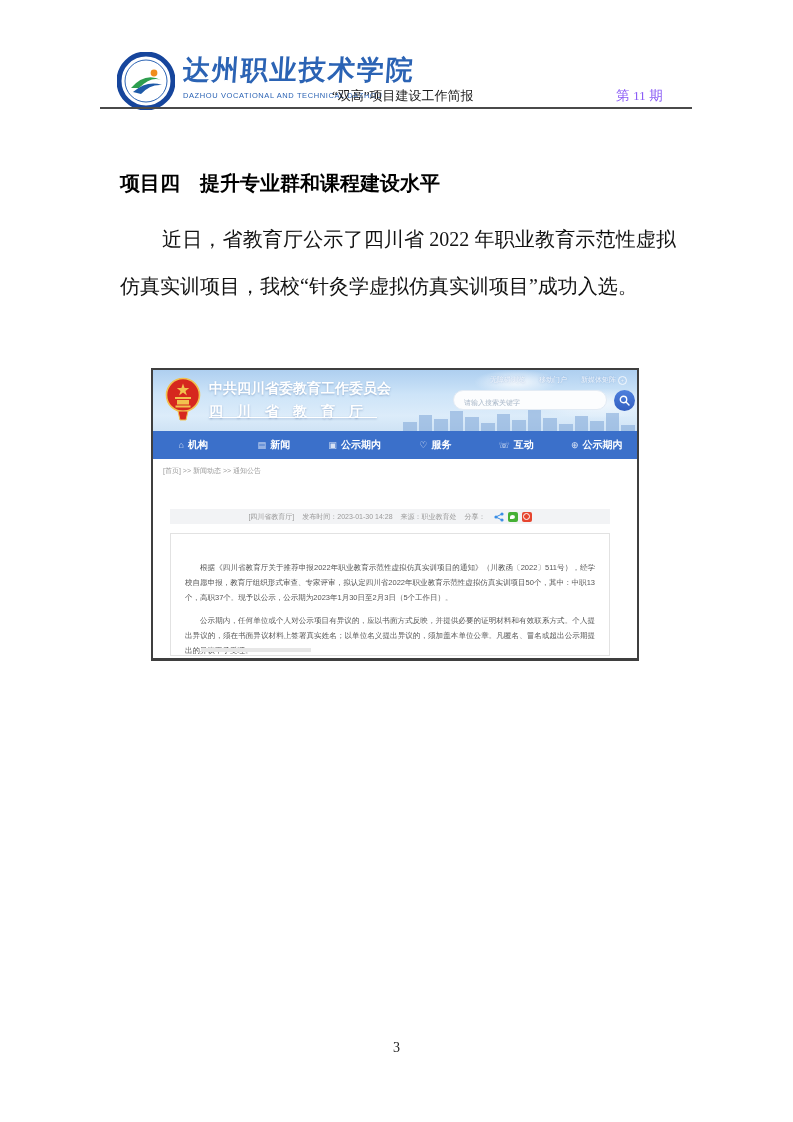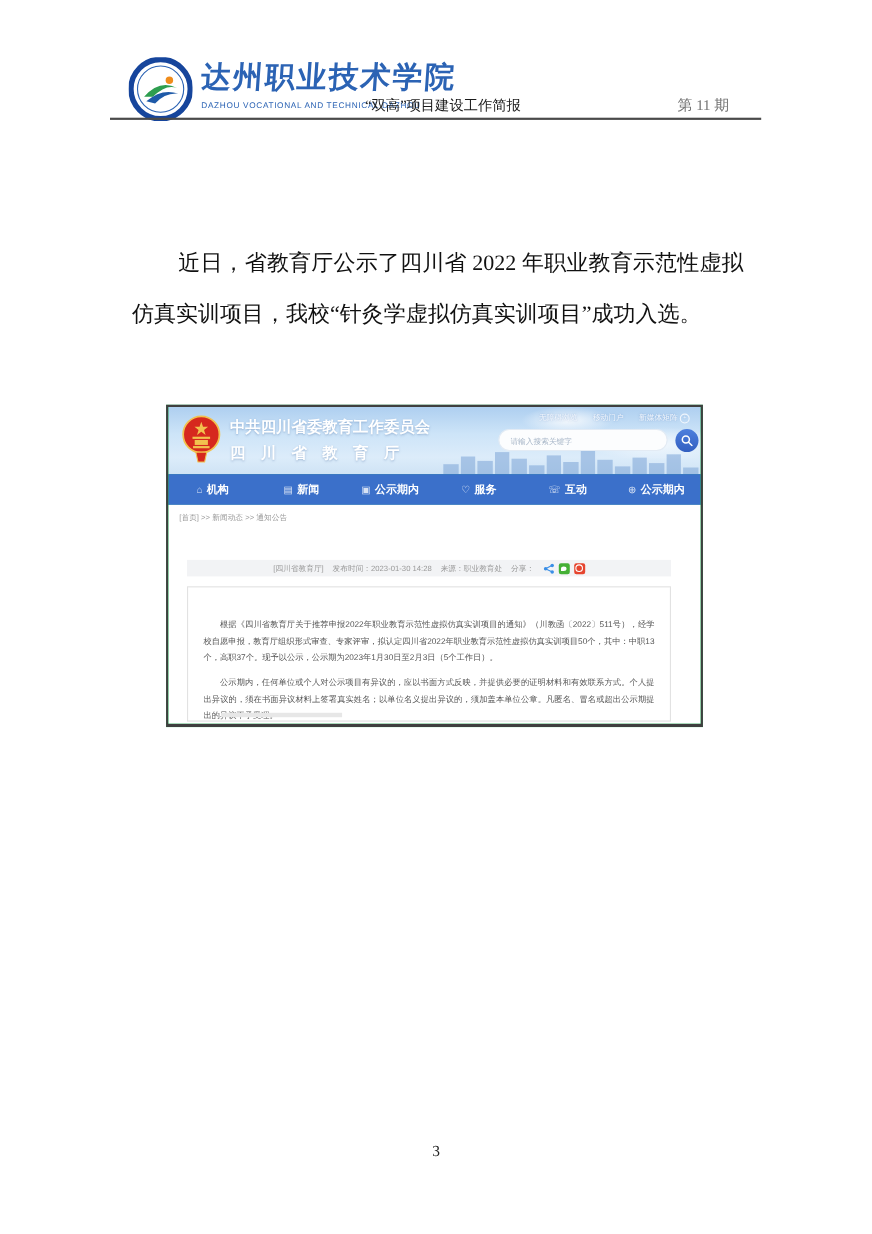--- a/index.html
+++ b/index.html
@@ -8,21 +8,21 @@
 
   
   .masthead{position:absolute;left:0;top:0;width:793px;height:120px;}
   .logo{position:absolute;left:117px;top:52px;width:58px;height:58px;}
   .college{position:absolute;left:183px;top:52px;}
   .college .zh{font-size:27px;font-weight:bold;color:#2b63b4;letter-spacing:2px;
                transform:skewX(-4deg);font-family:"Liberation Serif", serif;}
   .college .en{font-size:7.5px;color:#2b63b4;letter-spacing:.6px;margin-top:3px;
                font-family:"Liberation Sans", sans-serif;}
   .bulletin-title{position:absolute;left:332px;top:87px;font-size:13px;color:#1a1a1a;}
-  .issue{position:absolute;left:616px;top:87px;font-size:13.5px;color:#737373;}
+  .issue{position:absolute;left:616px;top:87px;font-size:13.5px;color:#8b5cf6;}
   .header-rule{position:absolute;left:100px;top:107px;width:592px;height:2px;background:#4a4a4a;}
 
   
   .article-heading{position:absolute;left:120px;top:170px;width:560px;margin:0;
                    font-size:20px;font-weight:bold;color:#000;}
   .article-body{position:absolute;left:120px;top:216px;width:556px;margin:0;
                 font-size:20px;line-height:47px;color:#111;text-align:justify;text-indent:2.1em;}
 
   
   .shot{position:absolute;left:151px;top:368px;width:488px;height:293px;box-sizing:border-box;
@@ -30,21 +30,21 @@
         font-family:"Liberation Sans", sans-serif;}
   .sky{position:absolute;left:0;top:0;width:100%;height:61px;
        background:
          radial-gradient(60px 18px at 75% 20%, rgba(255,255,255,.85), rgba(255,255,255,0) 70%),
          radial-gradient(90px 22px at 92% 55%, rgba(255,255,255,.7), rgba(255,255,255,0) 70%),
          linear-gradient(180deg,#aecff0 0%,#cde4f8 40%,#dcecfa 75%,#cfe3f5 100%);}
   .emblem{position:absolute;left:12px;top:7px;width:36px;height:47px;}
   .org1{position:absolute;left:56px;top:10px;font-size:14px;font-weight:bold;color:#fff;
         text-shadow:0 1px 2px rgba(40,80,140,.35);white-space:nowrap;}
   .org2{position:absolute;left:56px;top:33px;font-size:14px;font-weight:bold;color:#fff;
-        letter-spacing:14px;text-shadow:0 1px 2px rgba(40,80,140,.35);white-space:nowrap;}
+        letter-spacing:14px;text-shadow:0 1px 2px rgba(40,80,140,.35);white-space:nowrap;text-decoration:underline;}
   .top-links{position:absolute;right:10px;top:5px;display:flex;gap:14px;align-items:center;
              font-size:7px;color:#f2f7fd;text-shadow:0 0 2px rgba(90,130,190,.6);}
   .top-links .lnk{cursor:pointer;display:flex;align-items:center;gap:2px;}
   .mini-circle{display:inline-block;width:7px;height:7px;border:1px solid #f2f7fd;border-radius:50%;
                font-size:5px;line-height:7px;text-align:center;}
   .search-wrap{position:absolute;left:300px;top:20px;width:186px;height:22px;}
   .search-pill{position:absolute;left:0;top:0;width:154px;height:20px;border-radius:11px;
                background:#fcfdfe;border:1px solid #e3ebf4;box-sizing:border-box;}
   .search-pill input{width:100%;height:100%;border:none;outline:none;background:transparent;
                      font-size:7px;color:#5a6c82;padding:0 10px;box-sizing:border-box;
@@ -103,20 +103,21 @@
     </svg>
     <div class="college">
       <div class="zh">达州职业技术学院</div>
       <div class="en">DAZHOU VOCATIONAL AND TECHNICAL DAZHOU</div>
     </div>
     <div class="bulletin-title">“双高”项目建设工作简报</div>
     <div class="issue">第 11 期</div>
     <div class="header-rule"></div>
   </div>
 
+  <h1 class="article-heading">项目四　提升专业群和课程建设水平</h1>
   <p class="article-body">近日，省教育厅公示了四川省 2022 年职业教育示范性虚拟仿真实训项目，我校“针灸学虚拟仿真实训项目”成功入选。</p>
 
   <div class="shot">
 
     <div class="sky">
       <svg class="emblem" viewBox="0 0 36 47">
         <circle cx="18" cy="18" r="16.5" fill="#d6281e" stroke="#f2c14e" stroke-width="1.6"></circle>
         <polygon points="18,6.5 19.6,11 24.2,11 20.5,13.9 21.9,18.4 18,15.6 14.1,18.4 15.5,13.9 11.8,11 16.4,11" fill="#f2c14e"></polygon>
         <rect x="10" y="20" width="16" height="2" fill="#f2c14e"></rect>
         <rect x="12" y="23" width="12" height="4.5" fill="#f2c14e"></rect>

